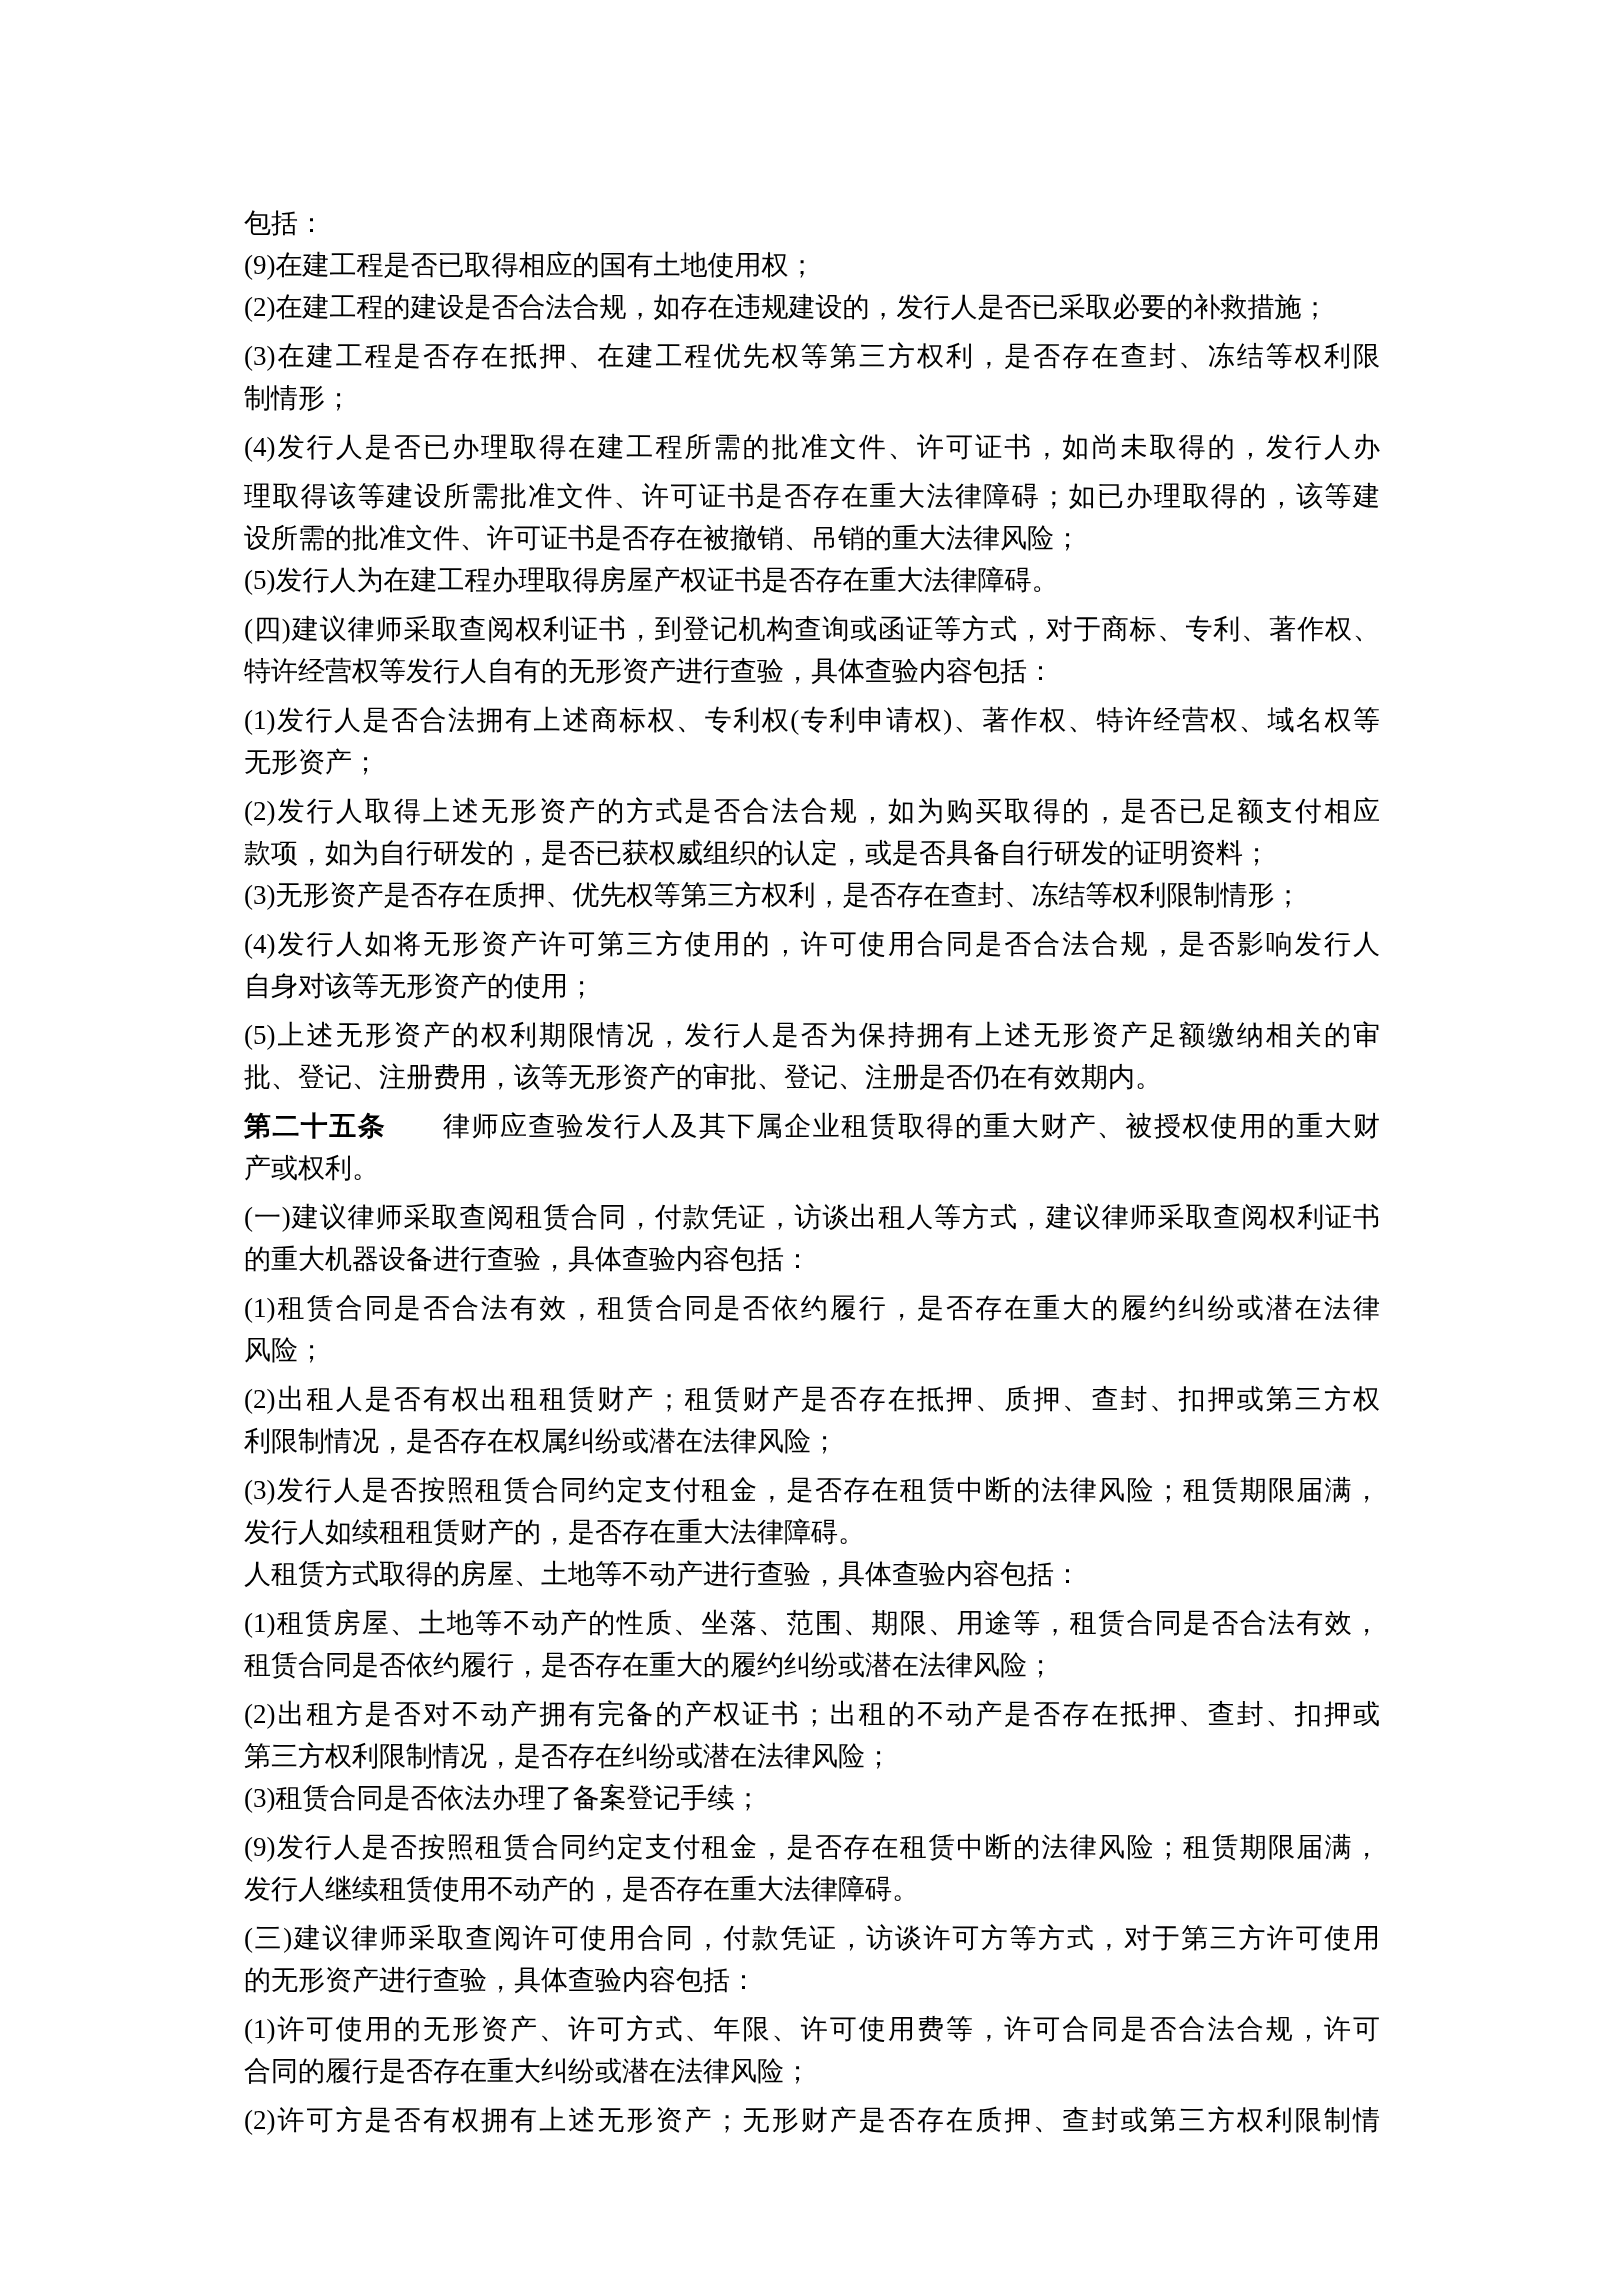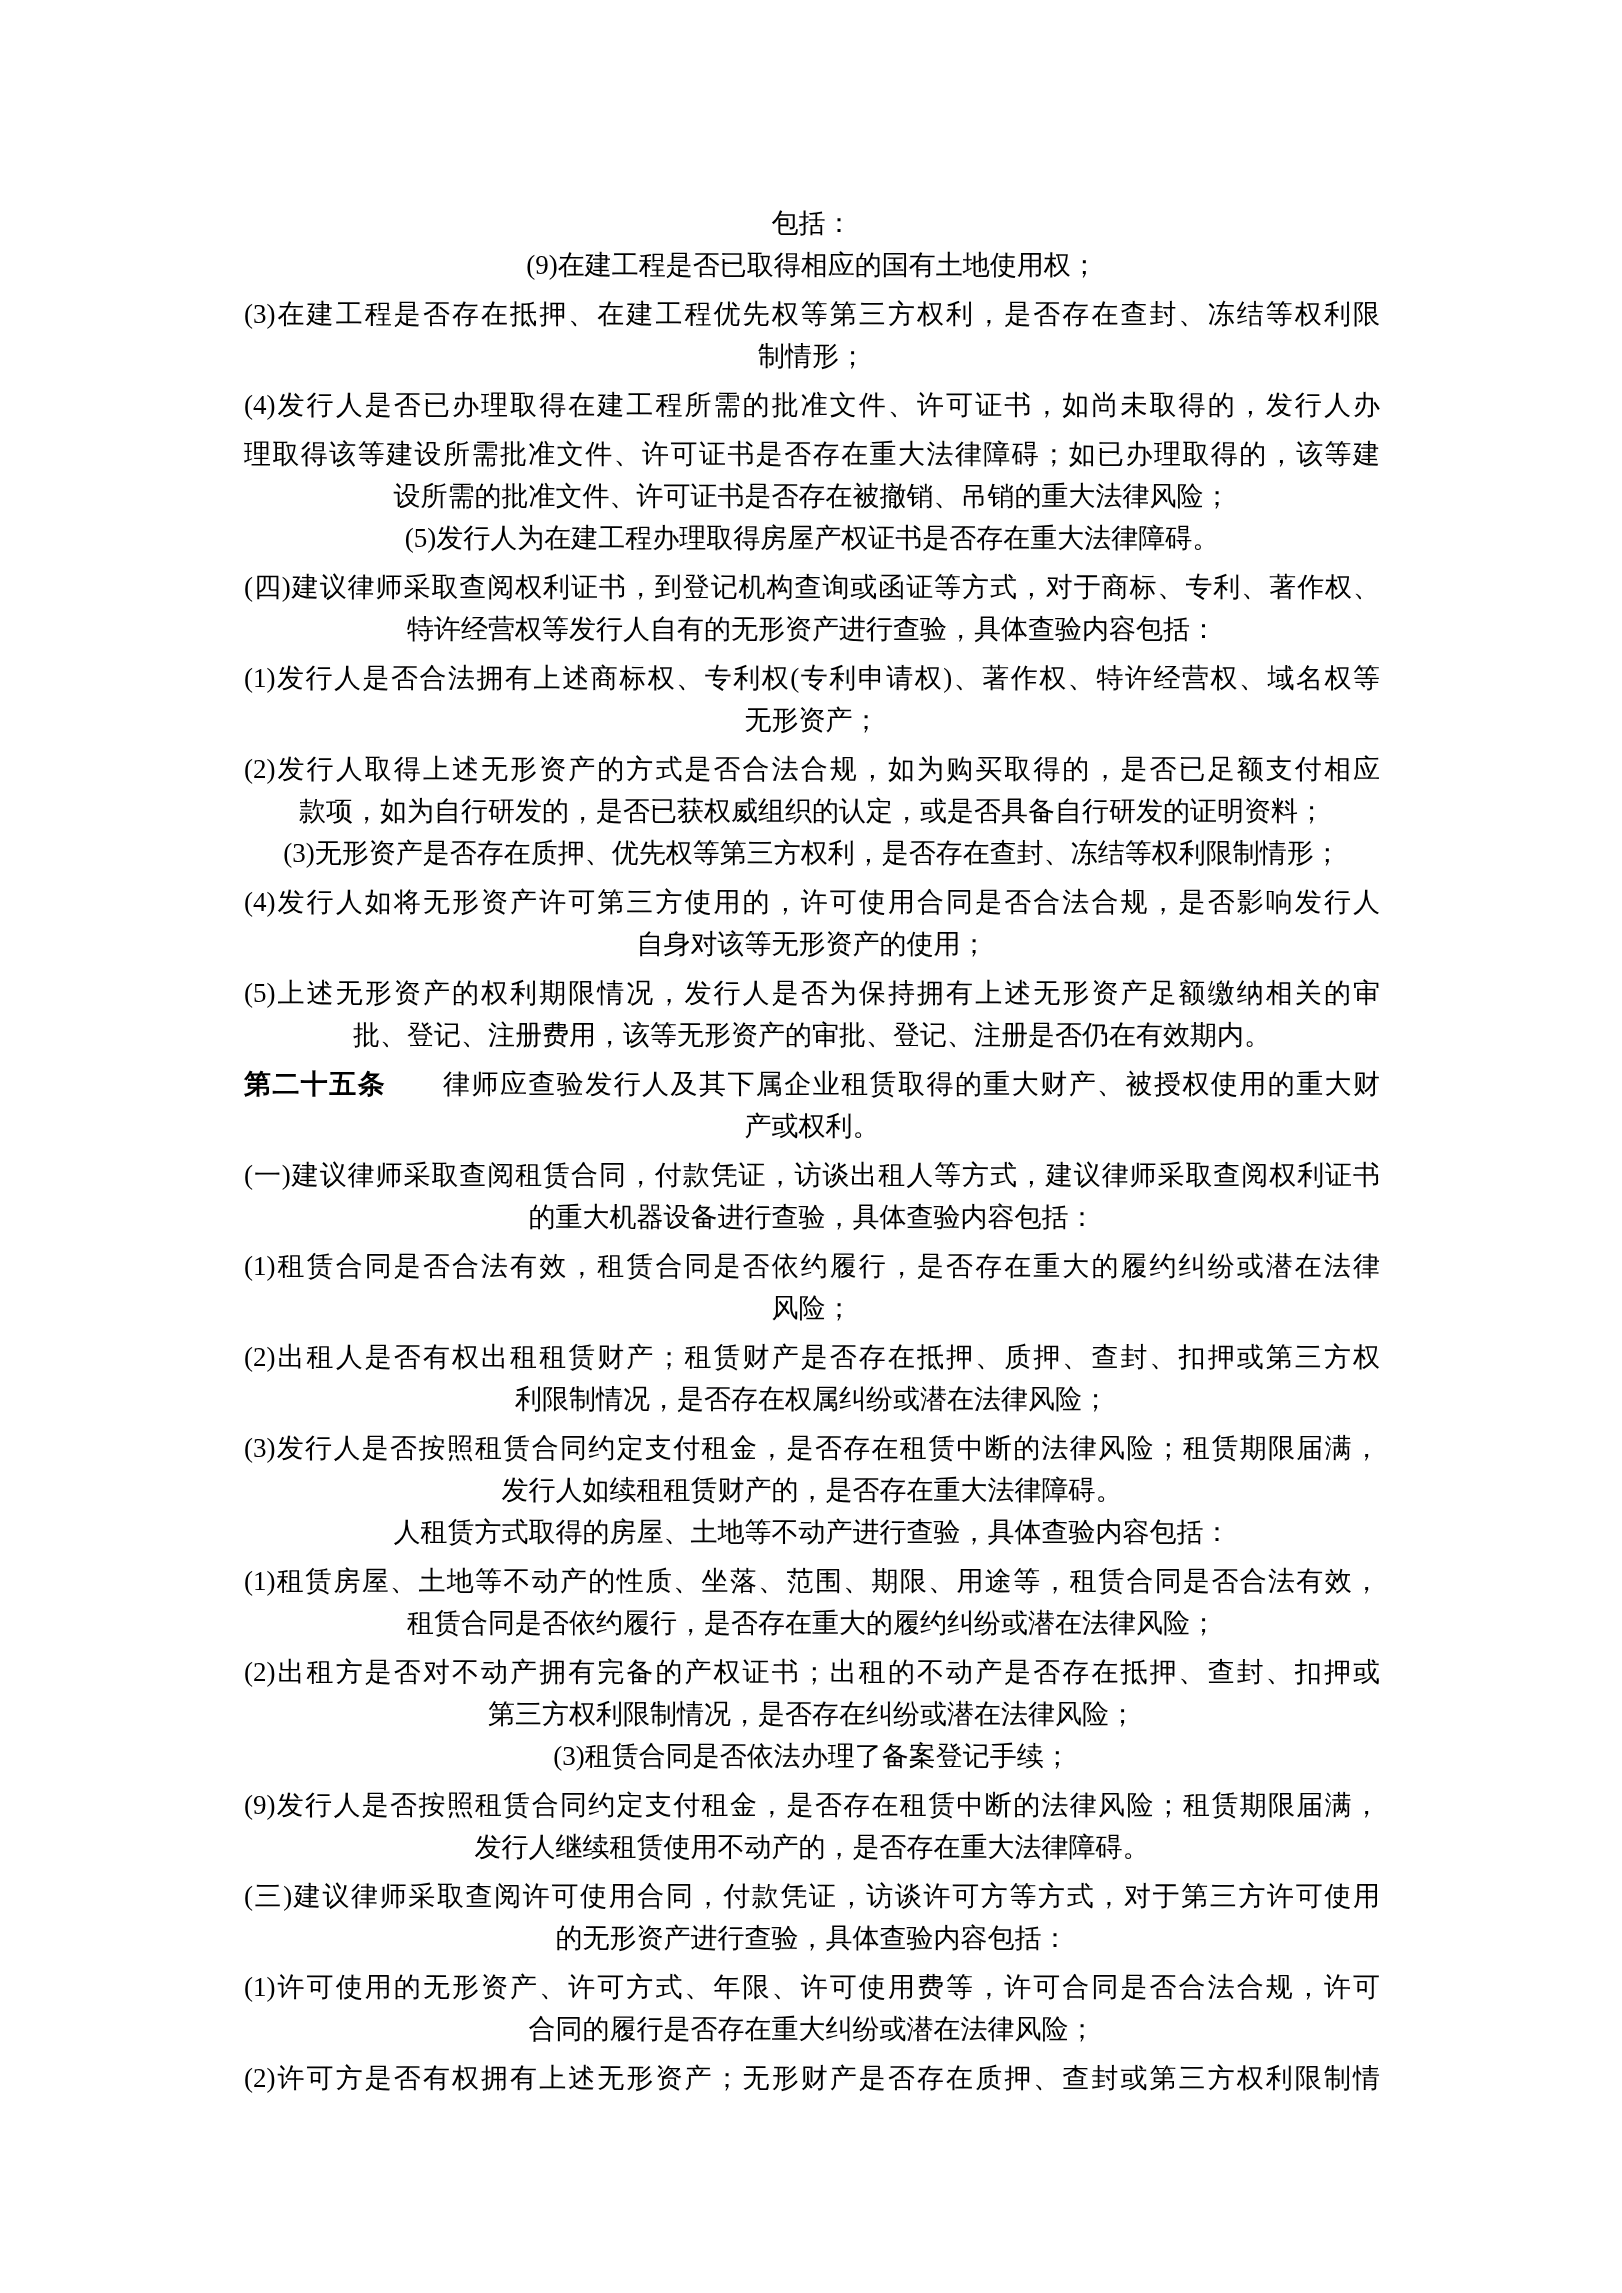--- a/index.html
+++ b/index.html
@@ -19,39 +19,40 @@
   .text-block {
     position: absolute;
     left: 244px;
     top: 202px;
     width: 1136px;
     font-size: 27px;
     line-height: 42px;
     letter-spacing: 0;
   }
   .line {
-    text-align: center;
+    text-align: left;
     min-height: 42px;
   }
   .line.fill {
     text-align: justify;
     text-align-last: justify;
     margin-top: 7px;
   }
   .bold {
     font-weight: bold;
   }
 </style>
 </head>
 <body>
 
 <div class="page">
   <div class="text-block" id="text-block">
       <div class="line"><span>包括：</span></div>
       <div class="line"><span>(9)在建工程是否已取得相应的国有土地使用权；</span></div>
+      <div class="line"><span>(2)在建工程的建设是否合法合规，如存在违规建设的，发行人是否已采取必要的补救措施；</span></div>
       <div class="line fill"><span>(3)在建工程是否存在抵押、在建工程优先权等第三方权利，是否存在查封、冻结等权利限</span></div>
       <div class="line"><span>制情形；</span></div>
       <div class="line fill"><span>(4)发行人是否已办理取得在建工程所需的批准文件、许可证书，如尚未取得的，发行人办</span></div>
       <div class="line fill"><span>理取得该等建设所需批准文件、许可证书是否存在重大法律障碍；如已办理取得的，该等建</span></div>
       <div class="line"><span>设所需的批准文件、许可证书是否存在被撤销、吊销的重大法律风险；</span></div>
       <div class="line"><span>(5)发行人为在建工程办理取得房屋产权证书是否存在重大法律障碍。</span></div>
       <div class="line fill"><span>(四)建议律师采取查阅权利证书，到登记机构查询或函证等方式，对于商标、专利、著作权、</span></div>
       <div class="line"><span>特许经营权等发行人自有的无形资产进行查验，具体查验内容包括：</span></div>
       <div class="line fill"><span>(1)发行人是否合法拥有上述商标权、专利权(专利申请权)、著作权、特许经营权、域名权等</span></div>
       <div class="line"><span>无形资产；</span></div>

